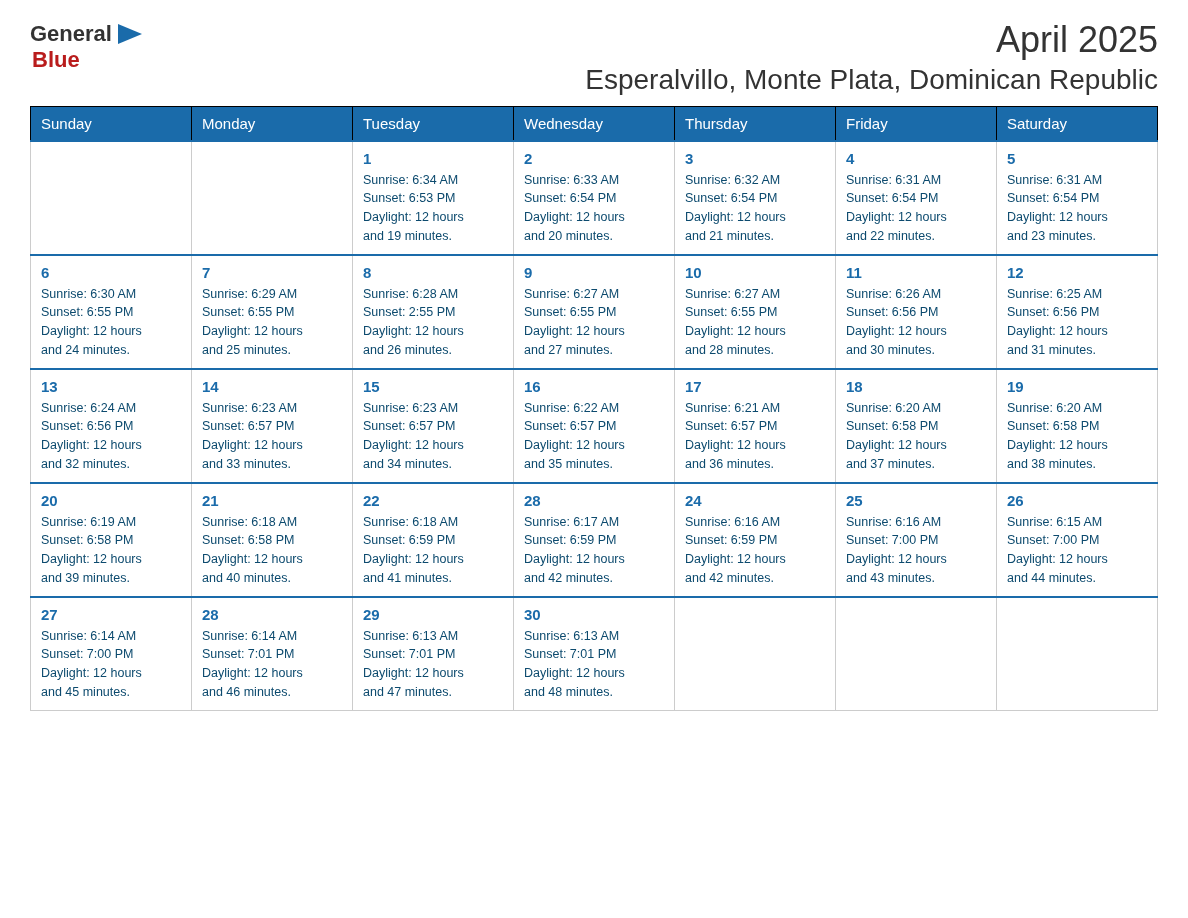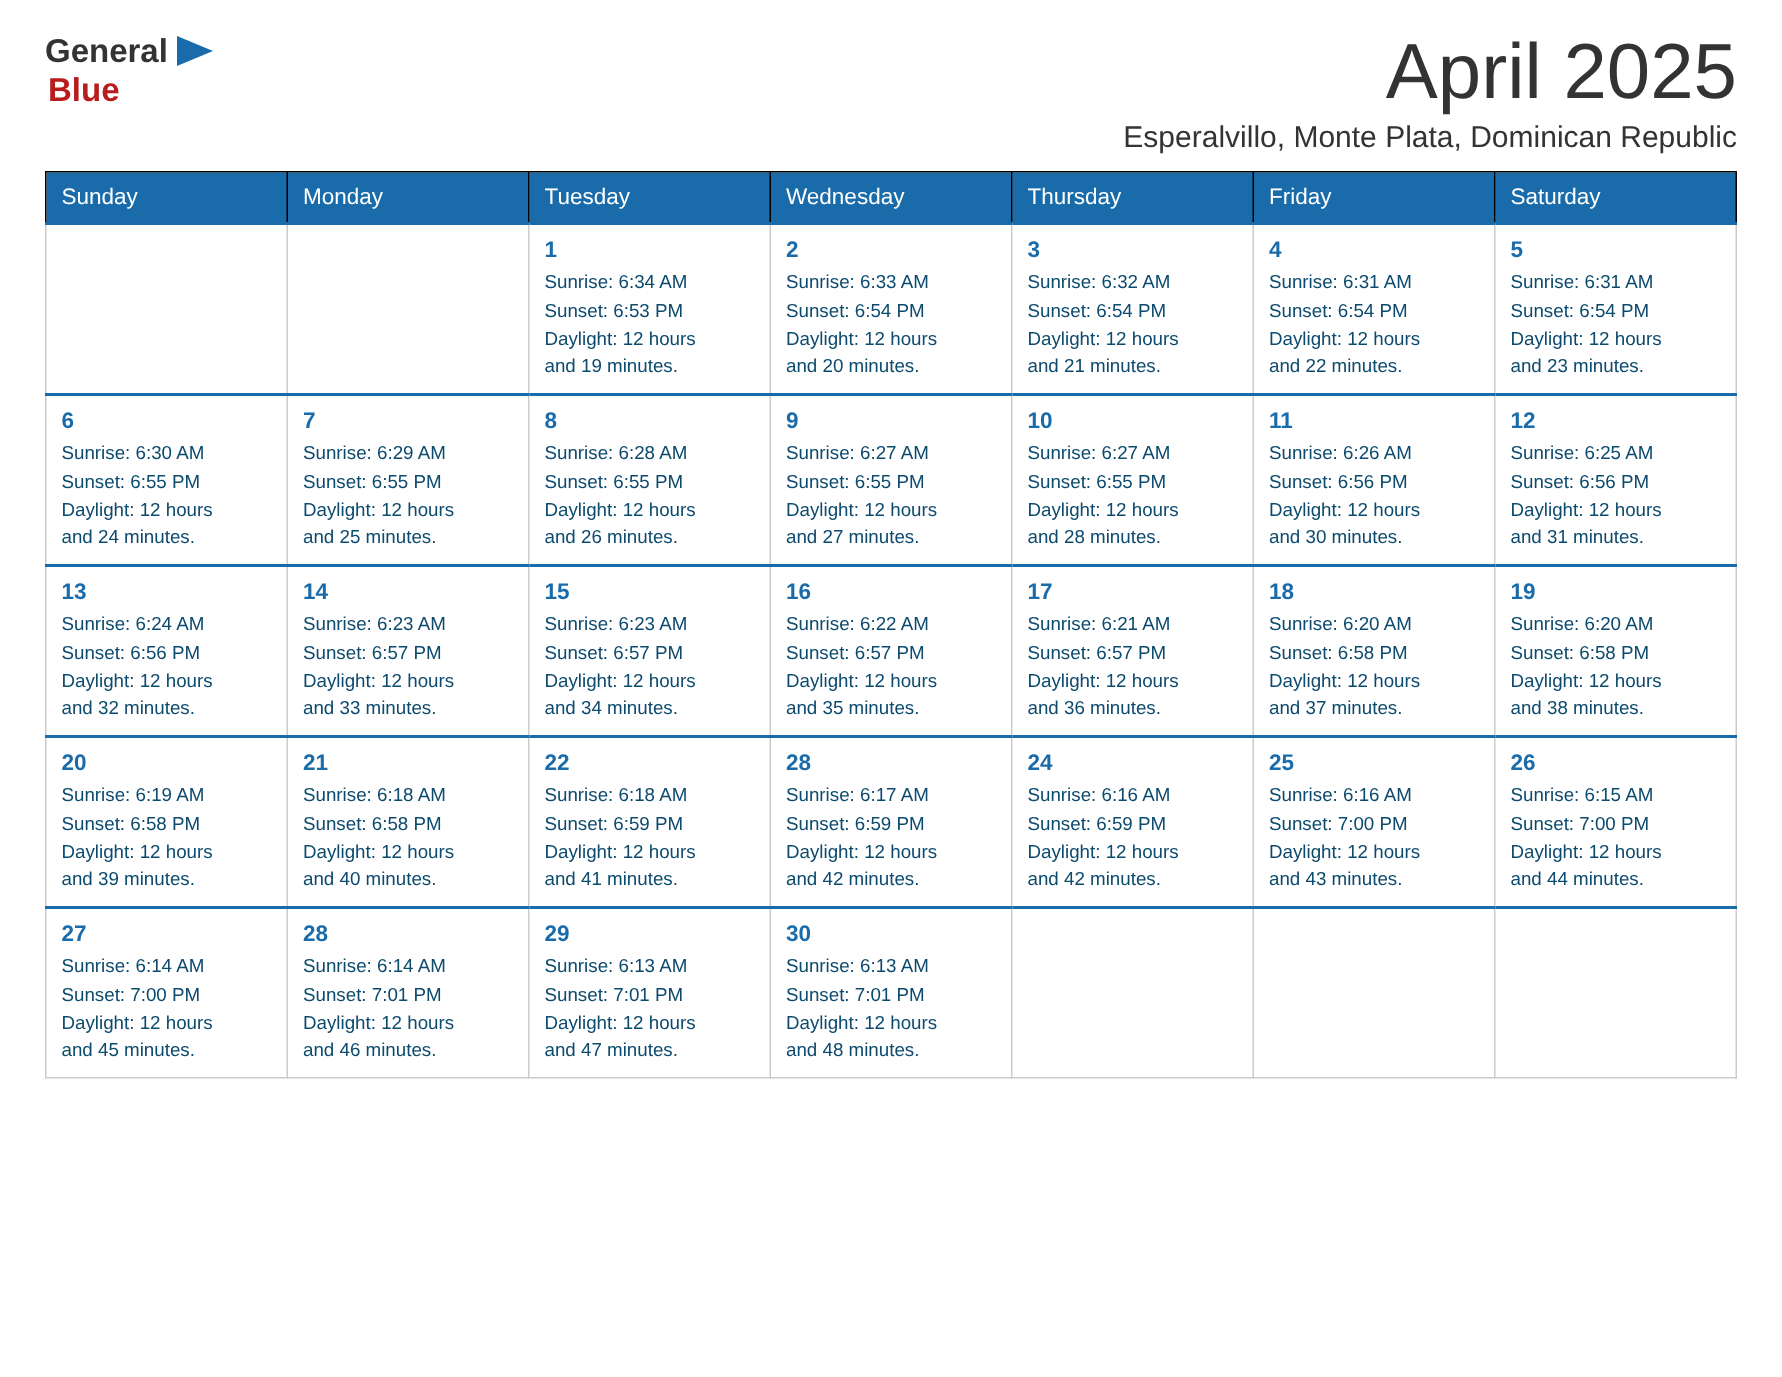--- a/index.html
+++ b/index.html
@@ -30,27 +30,27 @@
     }
     .logo-icon {
       width: 28px;
       height: 28px;
       margin-left: 2px;
     }
     .title-block {
       text-align: right;
     }
     .month-title {
-      font-size: 52px;
+      font-size: 36px;
       font-weight: normal;
       color: #333;
       line-height: 1.1;
     }
     .location-title {
-      font-size: 20px;
+      font-size: 28px;
       color: #333;
       margin-top: 4px;
     }
     .calendar-table {
       width: 100%;
       border-collapse: collapse;
       margin-top: 10px;
     }
     .calendar-table th {
       background-color: #1a6baa;
@@ -174,21 +174,21 @@
         <td>
           <div class="day-number">7</div>
           <div class="day-info" style="white-space: pre-line;">Sunrise: 6:29 AM
 Sunset: 6:55 PM
 Daylight: 12 hours
 and 25 minutes.</div>
         </td>
         <td>
           <div class="day-number">8</div>
           <div class="day-info" style="white-space: pre-line;">Sunrise: 6:28 AM
-Sunset: 6:55 PM
+Sunset: 2:55 PM
 Daylight: 12 hours
 and 26 minutes.</div>
         </td>
         <td>
           <div class="day-number">9</div>
           <div class="day-info" style="white-space: pre-line;">Sunrise: 6:27 AM
 Sunset: 6:55 PM
 Daylight: 12 hours
 and 27 minutes.</div>
         </td>

